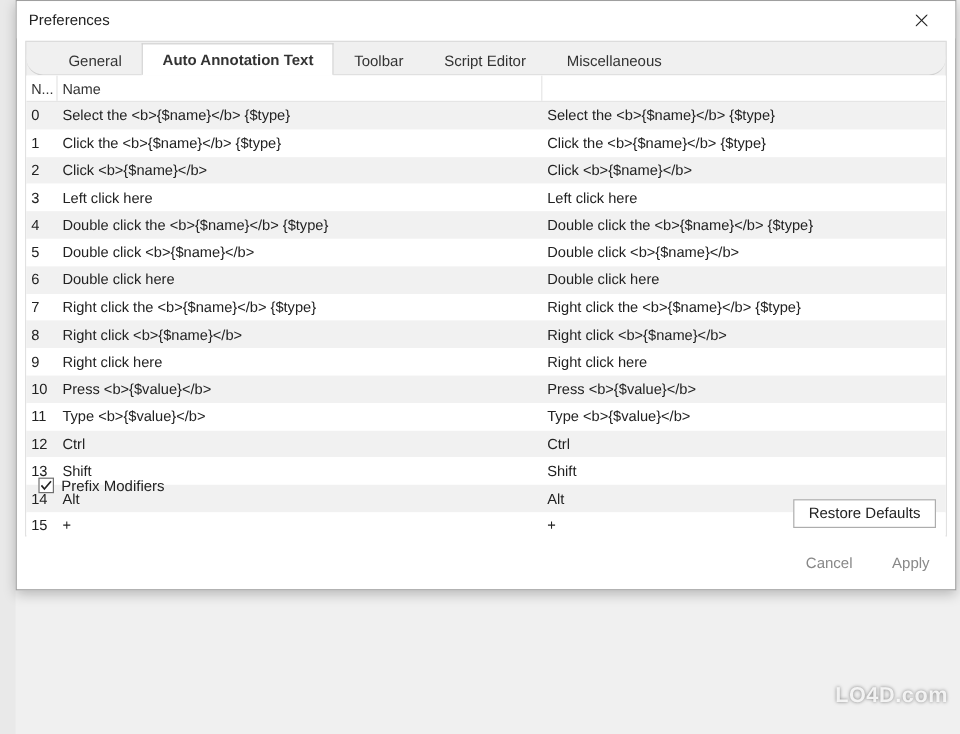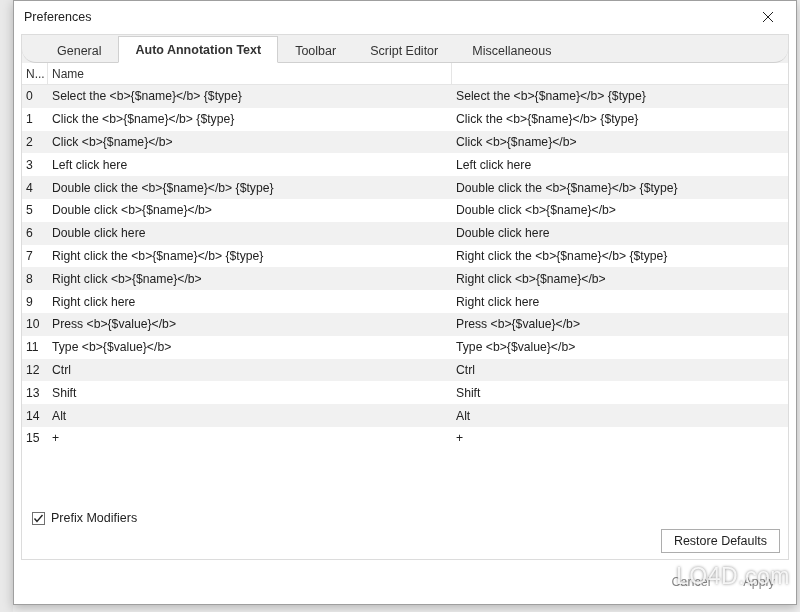--- a/index.html
+++ b/index.html
@@ -8,21 +8,21 @@
     width: 800px; height: 612px;
     font-family: "Segoe UI", Tahoma, sans-serif;
     font-size: 12px;
     background: #f0f0f0;
     overflow: hidden;
     color: #222;
   }
   .window {
     position: absolute;
     left: 13px; top: 0;
-    width: 784px; height: 605px;
+    width: 784px; height: 492px;
     background: #ffffff;
     border: 1px solid #9f9f9f;
     box-shadow: 0 3px 10px rgba(0,0,0,0.25);
   }
   .titlebar {
     height: 31px;
     display: flex;
     align-items: center;
     justify-content: space-between;
     padding: 0 6px 0 10px;
@@ -95,21 +95,21 @@
     font-size: 12.2px;
   }
   .row:nth-child(odd) { background: #f1f1f1; }
   .row:nth-child(even) { background: #ffffff; }
   .td-nr { width: 26px; padding-left: 4px; }
   .td-name { flex: 0 0 404px; padding-left: 4px; white-space: nowrap; overflow: hidden; }
   .td-value { flex: 1; padding-left: 4px; white-space: nowrap; overflow: hidden; }
   .prefix-row {
     position: absolute;
     left: 10px; bottom: 34px;
-    display: flex; align-items: center; gap: 6px;
+    display: flex; gap: 6px;
     font-size: 12.5px;
   }
   .checkbox {
     width: 13px; height: 13px;
     border: 1px solid #707070;
     background: #ffffff;
     display: flex; align-items: center; justify-content: center;
     font-size: 11px; line-height: 1;
   }
   .restore-btn {
@@ -142,22 +142,22 @@
     border: none;
     background: transparent;
     color: #888;
     min-width: 60px;
   }
   .watermark {
     position: absolute;
     right: 10px; bottom: 22px;
     color: rgba(255,255,255,0.85);
     font-family: Arial, sans-serif;
-    font-size: 23px;
-    font-weight: 400;
+    font-size: 18px;
+    font-weight: 700;
     text-shadow: 0 0 3px rgba(0,0,0,0.5);
     letter-spacing: 0.5px;
     pointer-events: none;
   }
   .bg-stripe {
     position: absolute;
     left: 0; top: 0; width: 13px; height: 612px;
     background: #e9e9e9;
   }
 </style>

